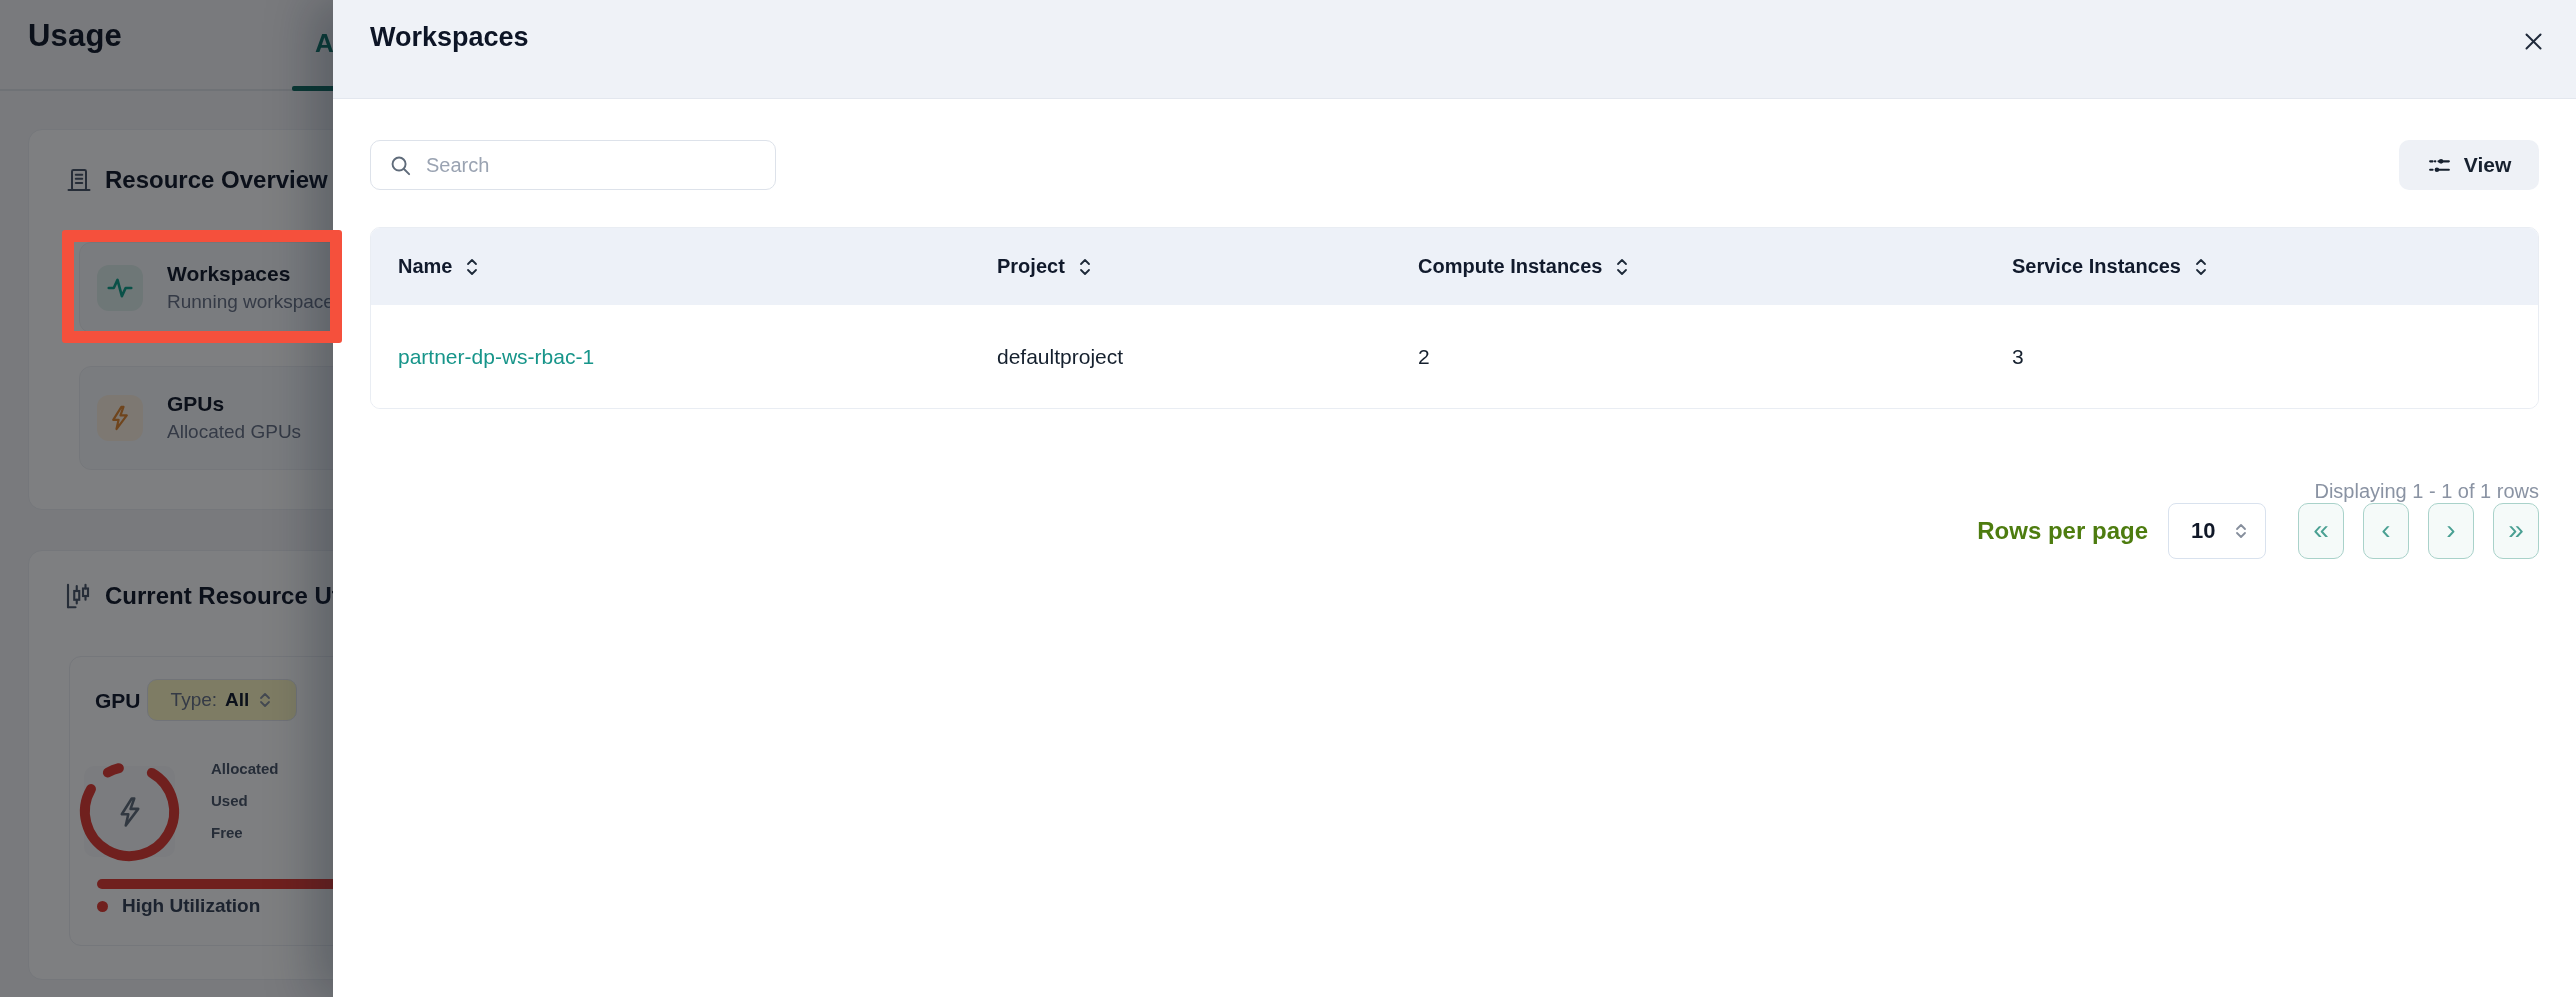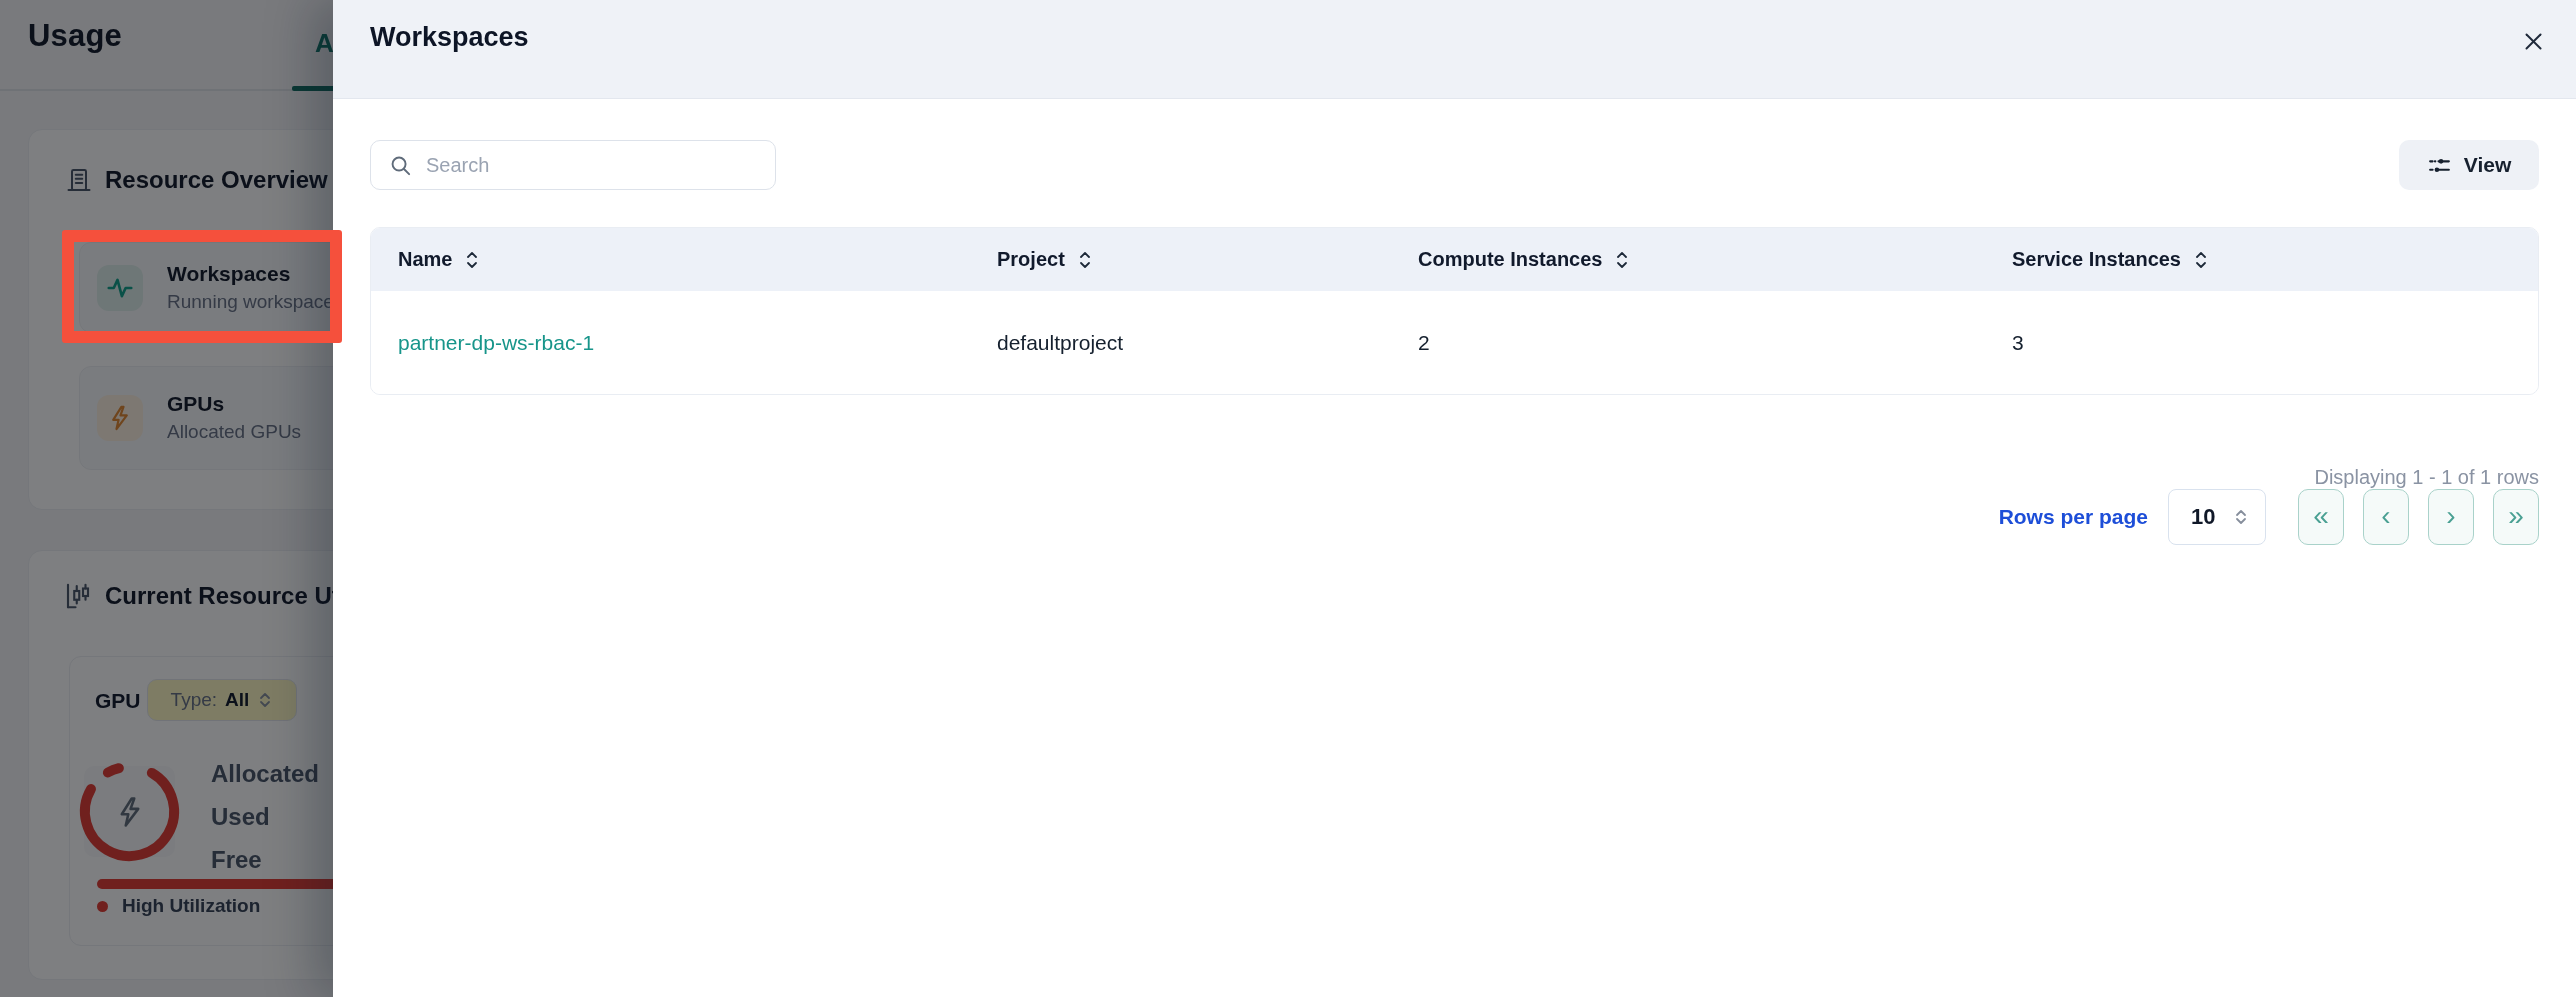--- a/index.html
+++ b/index.html
@@ -33,50 +33,50 @@
   .mini-txt .t2{font-size:19px;color:#667085;line-height:1.3;margin-top:3px;white-space:nowrap;}
   .gpu-panel{position:absolute;left:40px;top:105px;width:515px;height:290px;background:#ffffff;border:1px solid #eceef2;border-radius:12px;}
   .gpu-label{position:absolute;left:25px;top:32px;font-size:21px;font-weight:700;color:#0f172a;}
   .type-select{position:absolute;left:77px;top:22px;width:150px;height:42px;background:#fef9c3;border:1px solid #e4e7ec;border-radius:10px;display:flex;align-items:center;justify-content:center;gap:8px;}
   .type-select .lab{font-size:19px;color:#667085;}
   .type-select .val{font-size:19px;font-weight:600;color:#101828;}
   .donut-tile{position:absolute;left:14px;top:109px;width:91px;height:91px;background:#f8f9fa;border-radius:10px;}
   .donut-wrap{position:absolute;left:5px;top:100px;width:109px;height:109px;}
   .donut-bolt{position:absolute;left:38px;top:38px;}
   .legend{position:absolute;left:141px;top:103px;display:flex;flex-direction:column;gap:15px;}
-  .legend .li{font-size:24px;color:#475467;font-weight:600;}
+  .legend .li{font-size:15px;color:#475467;font-weight:600;}
   .red-bar{position:absolute;left:27px;top:222px;width:473px;height:10px;border-radius:5px;background:#e23a30;}
   .status-row{position:absolute;left:27px;top:238px;display:flex;align-items:center;gap:14px;}
   .status-dot{width:11px;height:11px;border-radius:50%;background:#e23a30;}
   .status-txt{font-size:19px;font-weight:600;color:#344054;}
   
   .dim{position:absolute;inset:0;background:rgba(8,10,14,0.52);z-index:5;}
   
   .drawer{position:absolute;left:333px;top:0;right:0;bottom:0;background:#ffffff;z-index:10;box-shadow:-20px 0 45px rgba(16,24,40,.28);}
   .drawer-header{position:relative;height:99px;background:#eff2f7;border-bottom:1px solid #e3e7ee;}
   .drawer-title{position:absolute;left:37px;top:22px;font-size:27px;font-weight:700;color:#0d1526;}
   .close-btn{position:absolute;right:26px;top:24px;width:34px;height:34px;display:flex;align-items:center;justify-content:center;cursor:pointer;background:none;border:none;padding:0;}
   .drawer-body{padding:41px 37px 0 37px;}
   .toolbar{display:flex;align-items:center;justify-content:space-between;gap:24px;}
   .search-box{width:406px;height:50px;border:1px solid #dde2ea;border-radius:10px;background:#fff;display:flex;align-items:center;gap:12px;padding:0 18px;}
   .search-box input{border:none;outline:none;font-size:20px;color:#101828;flex:1;font-family:inherit;background:transparent;}
   .search-box input::placeholder{color:#9aa3b2;}
   .view-btn{height:50px;width:140px;border:none;border-radius:10px;background:#eef1f6;display:flex;align-items:center;justify-content:center;gap:12px;cursor:pointer;}
   .view-btn .vlabel{font-size:21px;font-weight:700;color:#16202e;font-family:inherit;}
   .tablecard{margin-top:37px;border:1px solid #e9edf3;border-radius:10px;overflow:hidden;}
   .trow{display:grid;grid-template-columns:599px 421px 594px 1fr;}
-  .thead{background:#edf1f8;height:63px;}
+  .thead{background:#edf1f8;height:77px;}
   .th{display:flex;align-items:center;gap:12px;padding-left:27px;font-size:20px;font-weight:700;color:#111a2c;cursor:pointer;}
   .tbody{background:#ffffff;height:103px;}
   .td{display:flex;align-items:center;padding-left:27px;font-size:21px;color:#15202e;}
   .td a{color:#17958a;text-decoration:none;cursor:pointer;}
   .tfoot{margin-top:71px;display:flex;align-items:flex-end;justify-content:space-between;height:57px;flex-direction:column;}
   .displaying{font-size:20px;color:#8a93a3;}
   .foot-right{display:flex;align-items:center;gap:18px;}
-  .rpp-label{font-size:21px;font-weight:600;color:#1d4ed8;margin-right:2px;}
+  .rpp-label{font-size:24px;font-weight:600;color:#4d7c0f;margin-right:2px;}
   .rpp-select{width:98px;height:56px;background:#fff;border:1px solid #d9e2ee;border-radius:8px;display:flex;align-items:center;justify-content:space-between;padding:0 16px 0 22px;cursor:pointer;}
   .rpp-select .rv{font-size:22px;font-weight:700;color:#101828;}
   .pager{display:flex;align-items:center;gap:19px;margin-left:14px;}
   .pg-btn{width:46px;height:56px;border:1.5px solid #a9d2ca;background:#f5faf9;border-radius:10px;color:#4aa093;font-size:28px;line-height:1;display:flex;align-items:center;justify-content:center;cursor:pointer;font-family:inherit;padding-bottom:4px;}
   
   .annotation{position:absolute;left:62px;top:230px;width:280px;height:113px;border:12px solid #f5503c;border-radius:3px;z-index:30;pointer-events:none;}
   svg{display:block;}
 </style>
 </head>
 <body>

